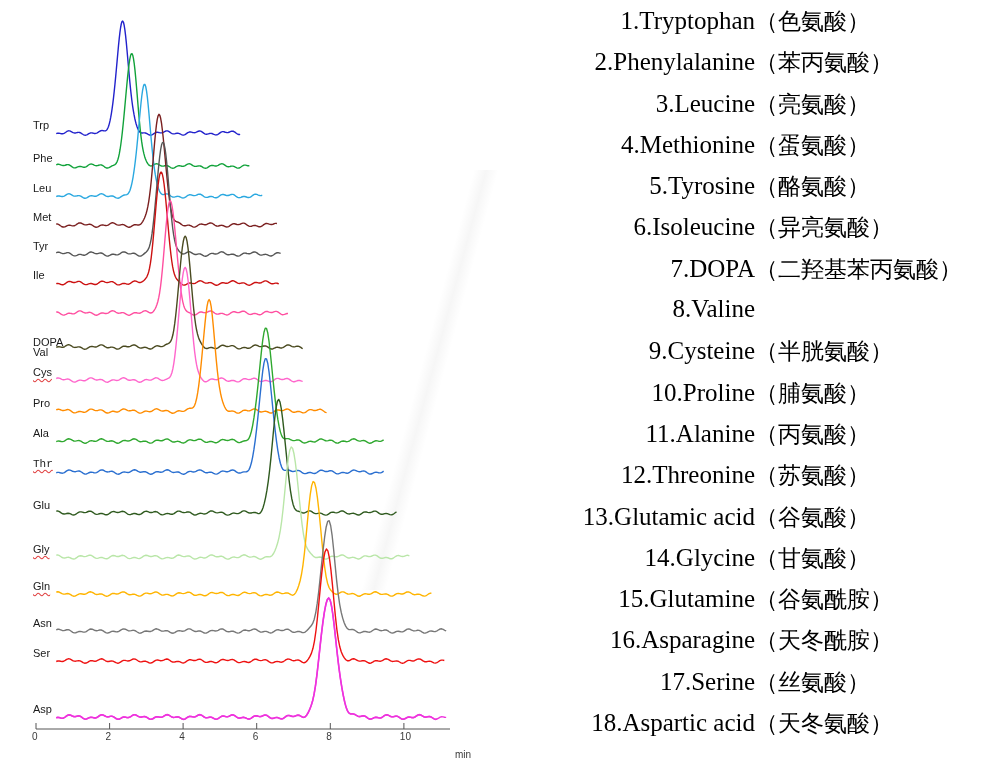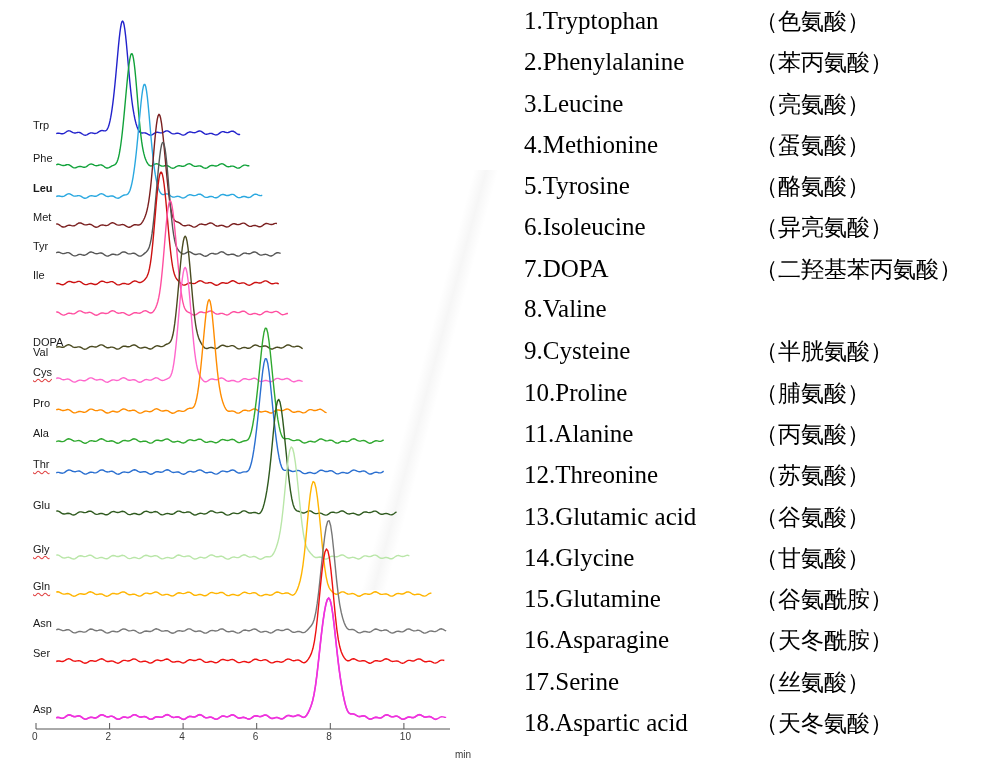--- a/index.html
+++ b/index.html
@@ -45,20 +45,21 @@
     font-size:10px;
     color:#3a3a3a;
     margin-top:18px;
   }
 
   
   .legend-pane{
     position:relative;
     flex:1 1 auto;
     padding:6px 10px 0 0;
+    text-align:right;
   }
   .legend-list{
     list-style:none;
     margin:0;padding:0;
     position:relative;
   }
   .legend-row{
     display:flex;
     align-items:baseline;
     height:41.3px;
@@ -115,30 +116,30 @@
         <path d="M36.0 729 L36.0 723" stroke="#555" stroke-width="1"></path>
         <path d="M109.6 729 L109.6 723" stroke="#555" stroke-width="1"></path>
         <path d="M183.1 729 L183.1 723" stroke="#555" stroke-width="1"></path>
         <path d="M256.7 729 L256.7 723" stroke="#555" stroke-width="1"></path>
         <path d="M330.3 729 L330.3 723" stroke="#555" stroke-width="1"></path>
         <path d="M403.9 729 L403.9 723" stroke="#555" stroke-width="1"></path>
       </svg>
     <div id="trace-labels">
         <div class="trace-label" style="left: 33px; top: 119px;">Trp</div>
         <div class="trace-label" style="left: 33px; top: 152px;">Phe</div>
-        <div class="trace-label" style="left: 33px; top: 182px; font-weight: bold;">Leu</div>
+        <div class="trace-label" style="left: 33px; top: 182px;">Leu</div>
         <div class="trace-label" style="left: 33px; top: 211px;">Met</div>
         <div class="trace-label" style="left: 33px; top: 240px;">Tyr</div>
         <div class="trace-label" style="left: 33px; top: 269px; text-align: right;">Ile</div>
         <div class="trace-label" style="left: 33px; top: 299px; margin-top: 37px;">DOPA</div>
         <div class="trace-label" style="left: 33px; top: 346px;">Val</div>
         <div class="trace-label wavy" style="left: 33px; top: 366px; text-align: right;">Cys</div>
         <div class="trace-label" style="left: 33px; top: 397px;">Pro</div>
         <div class="trace-label" style="left: 33px; top: 427px;">Ala</div>
-        <div class="trace-label wavy" style="left: 33px; top: 458px;">Thr</div>
+        <div class="trace-label wavy" style="left: 33px; top: 458px; font-family: Liberation Mono, monospace;">Thr</div>
         <div class="trace-label" style="left: 33px; top: 499px;">Glu</div>
         <div class="trace-label wavy" style="left: 33px; top: 543px;">Gly</div>
         <div class="trace-label wavy" style="left: 33px; top: 580px;">Gln</div>
         <div class="trace-label" style="left: 33px; top: 617px;">Asn</div>
         <div class="trace-label" style="left: 33px; top: 647px;">Ser</div>
         <div class="trace-label" style="left: 33px; top: 703px;">Asp</div>
       </div>
     <div id="axis-ticks">
         <div class="axis-label" style="left: 32px; top: 731px;">0</div>
         <div class="axis-label" style="left: 105.571px; top: 731px;">2</div>

